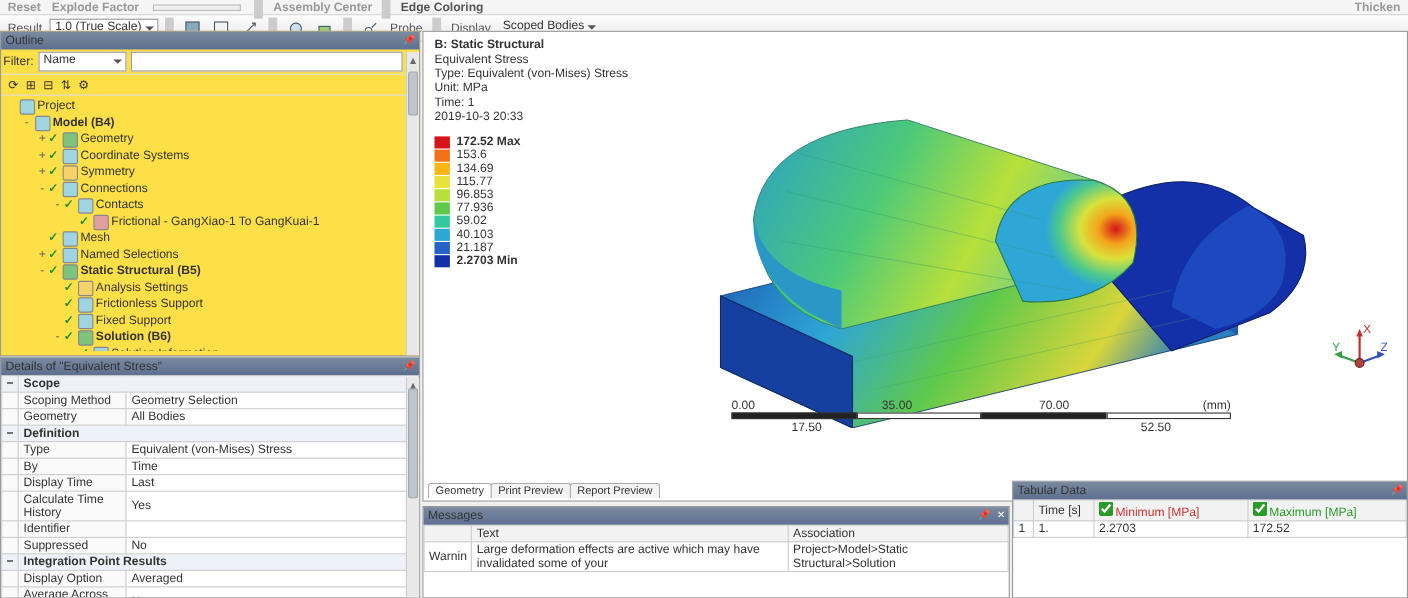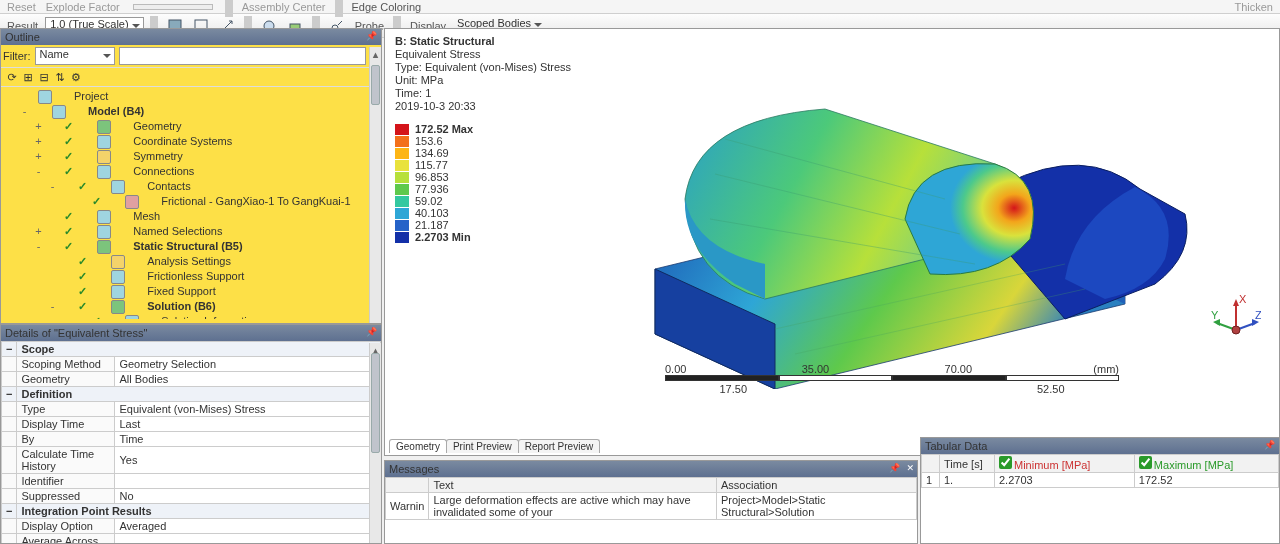--- a/index.html
+++ b/index.html
@@ -15,21 +15,21 @@
 .dd::after { content:""; position:absolute; right:3px; top:6px; border:4px solid transparent; border-top-color:#555; }
 
 
 .outline { position:absolute; left:0; top:28px; width:382px; bottom:220px; background:#fde047; border:1px solid #999; }
 .panel-hdr { background:linear-gradient(#7a8aa0,#5e7090); height:16px; color:#fff; display:flex; align-items:center; padding:0 4px; font-size:10px; position:relative; }
 .panel-hdr .pin { position:absolute; right:3px; top:2px; font-size:9px; color:#fff; }
 .outline .filter { display:flex; align-items:center; padding:2px 2px; gap:4px; border-bottom:1px solid #ddd; }
 .outline .mini { display:flex; gap:2px; padding:2px 4px; border-bottom:1px solid #ddd; }
 .mini span { width:14px; height:14px; display:flex; align-items:center; justify-content:center; }
 .tree { padding:2px 0; overflow:auto; height:calc(100% - 62px); }
-.tree .node { white-space:nowrap; height:15px; line-height:15px; display:flex; align-items:center;gap:20px; }
+.tree .node { white-space:nowrap; height:15px; line-height:15px; display:flex; align-items:center; }
 .tree .tw { width:11px; text-align:center; color:#666; cursor:pointer; }
 .tree .ic { width:14px; height:14px; margin:0 2px; display:inline-block; border:1px solid #888; background:#e0e8f0; border-radius:2px; }
 .tree .ic.yellow { background:#f4d36a; }
 .tree .ic.green { background:#7cc47c; }
 .tree .ic.cyan { background:#9fd5e0; }
 .tree .ic.red { background:#e0a0a0; }
 .tree .bold { font-weight:bold; }
 .tree .gmark { color:#2a8a2a; font-weight:bold; margin-right:2px; }
 
 
@@ -74,21 +74,21 @@
 .chk { margin-right:2px; accent-color:#2a9a2a; }
 
 
 .vscroll { position:absolute; right:0; top:18px; bottom:0; width:12px; background:#e8e8e8; border-left:1px solid #ccc; }
 .vscroll .thumb { position:absolute; left:1px; right:1px; top:18px; height:40px; background:#c0c4cc; border:1px solid #9aa; border-radius:2px; }
 .vscroll .arr { height:14px; display:flex; align-items:center; justify-content:center; color:#666; }
 </style>
 </head>
 <body>
 
-<div class="topbar" style="height:14px;background:#f5f5f5;">
+<div class="topbar" style="height:14px;background:#f5f5f5;font-weight:bold;">
   <span class="lbl" style="color:#999">Reset</span>
   <span class="lbl" style="color:#999">Explode Factor</span>
   <span style="flex:0 0 80px;height:6px;border:1px solid #bbb;background:#eee;margin:0 6px"></span>
   <span class="sep"></span>
   <span class="lbl" style="color:#999">Assembly Center</span>
   <span class="sep"></span>
   <span class="lbl">Edge Coloring</span>
   <span style="flex:1"></span>
   <span class="lbl" style="color:#999">Thicken</span>
 </div>
@@ -282,27 +282,27 @@
             <td class="tw">−</td>
             <td colspan="2">Definition</td>
           </tr>
           <tr>
             <td style="width:10px;background:#fafafa"></td>
             <td class="k">Type</td>
             <td>Equivalent (von-Mises) Stress</td>
           </tr>
           <tr>
             <td style="width:10px;background:#fafafa"></td>
+            <td class="k">By</td>
+            <td>Time</td>
+          </tr>
+          <tr>
+            <td style="width:10px;background:#fafafa"></td>
             <td class="k">Display Time</td>
             <td>Last</td>
-          </tr>
-          <tr>
-            <td style="width:10px;background:#fafafa"></td>
-            <td class="k">By</td>
-            <td>Time</td>
           </tr>
           <tr>
             <td style="width:10px;background:#fafafa"></td>
             <td class="k">Calculate Time History</td>
             <td>Yes</td>
           </tr>
           <tr>
             <td style="width:10px;background:#fafafa"></td>
             <td class="k">Identifier</td>
             <td></td>

